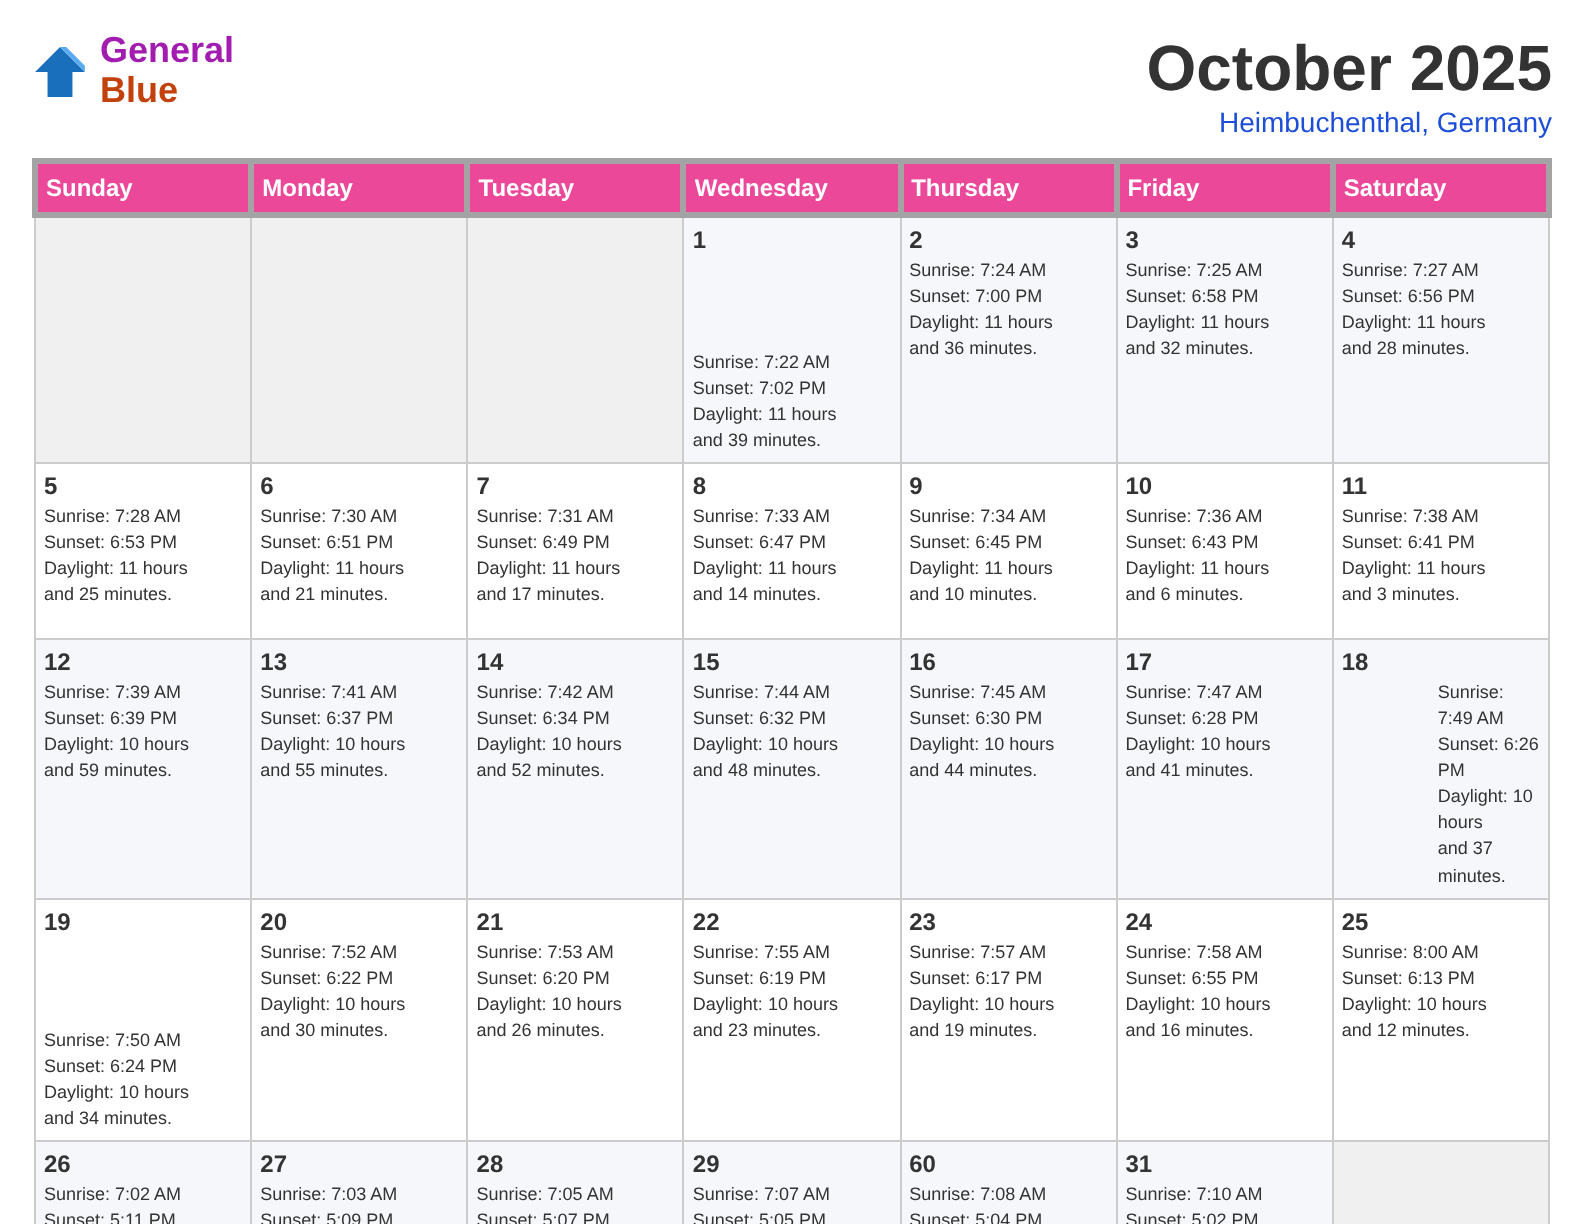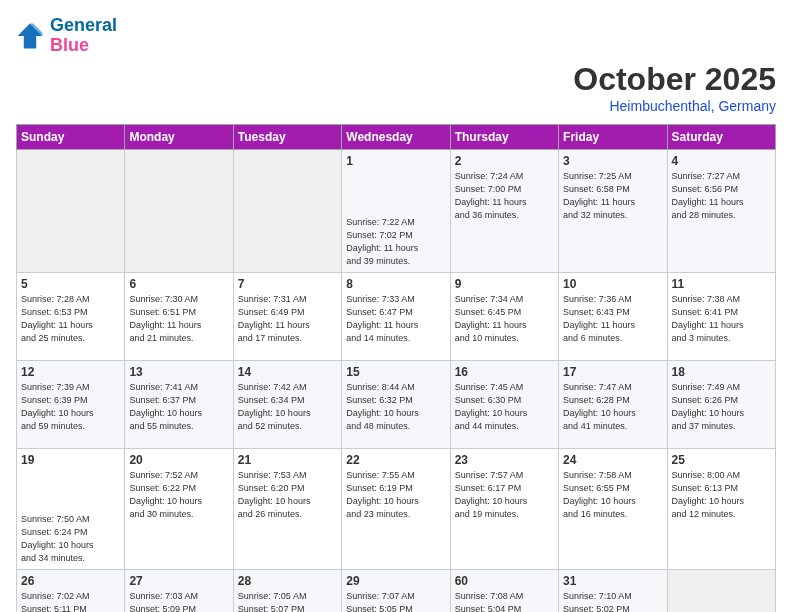--- a/index.html
+++ b/index.html
@@ -21,52 +21,51 @@
       align-items: center;
       gap: 6px;
     }
     .logo-text {
       font-size: 18px;
       font-weight: bold;
       color: #333;
       line-height: 1.1;
     }
     .logo-text span {
-      color: #0369a1;
+      color: #a21caf;
     }
     .logo-icon {
       width: 28px;
       height: 28px;
     }
     .title-block {
       text-align: right;
     }
     .month-title {
       font-size: 32px;
       font-weight: bold;
       color: #333;
-      margin-top: 45px;
     }
     .subtitle {
       font-size: 14px;
       color: #1d4ed8;
     }
     table {
       width: 100%;
       border-collapse: collapse;
       table-layout: fixed;
     }
     thead th {
-      background: #a21caf;
+      background: #ec4899;
       color: #fff;
       font-size: 12px;
       font-weight: bold;
       padding: 5px 4px;
       text-align: left;
-      border: 1px solid #a3a3a3;
+      border: 3px solid #a3a3a3;
     }
     tbody td {
       vertical-align: top;
       border: 1px solid #ccc;
       padding: 4px 4px;
       font-size: 9.5px;
       color: #333;
       height: 88px;
       background: #fff;
     }
@@ -96,21 +95,21 @@
 <body>
 
 <div class="header">
   <div class="logo">
     <svg class="logo-icon" viewBox="0 0 36 36">
       <polygon points="18,2 34,18 26,18 26,34 10,34 10,18 2,18" fill="#1a6fbc"></polygon>
       <polygon points="22,2 34,14 34,18 18,2" fill="#5aacee"></polygon>
     </svg>
     <div class="logo-text">
       <div><span>General</span></div>
-      <div><span style="color:#ec4899">Blue</span></div>
+      <div><span style="color:#c2410c">Blue</span></div>
     </div>
   </div>
   <div class="title-block">
     <div class="month-title">October 2025</div>
     <div class="subtitle">Heimbuchenthal, Germany</div>
   </div>
 </div>
 
 <table>
   <thead>
@@ -226,42 +225,42 @@
         </td>
         <td>
           <span class="day-num">14</span>
           <div class="day-info" style="white-space: pre-line;">Sunrise: 7:42 AM
 Sunset: 6:34 PM
 Daylight: 10 hours
 and 52 minutes.</div>
         </td>
         <td>
           <span class="day-num">15</span>
-          <div class="day-info" style="white-space: pre-line;">Sunrise: 8:44 AM
+          <div class="day-info" style="white-space: pre-line;">Sunrise: 7:44 AM
 Sunset: 6:32 PM
 Daylight: 10 hours
 and 48 minutes.</div>
         </td>
         <td>
           <span class="day-num">16</span>
           <div class="day-info" style="white-space: pre-line;">Sunrise: 7:45 AM
 Sunset: 6:30 PM
 Daylight: 10 hours
 and 44 minutes.</div>
         </td>
         <td>
           <span class="day-num">17</span>
           <div class="day-info" style="white-space: pre-line;">Sunrise: 7:47 AM
 Sunset: 6:28 PM
 Daylight: 10 hours
 and 41 minutes.</div>
         </td>
         <td>
           <span class="day-num">18</span>
-          <div class="day-info" style="white-space: pre-line;">Sunrise: 7:49 AM
+          <div class="day-info" style="white-space: pre-line; margin-left: 48px;">Sunrise: 7:49 AM
 Sunset: 6:26 PM
 Daylight: 10 hours
 and 37 minutes.</div>
         </td>
       </tr>
       <tr>
         <td>
           <span class="day-num">19</span>
           <div class="day-info" style="white-space: pre-line; margin-top: 46px;">Sunrise: 7:50 AM
 Sunset: 6:24 PM

